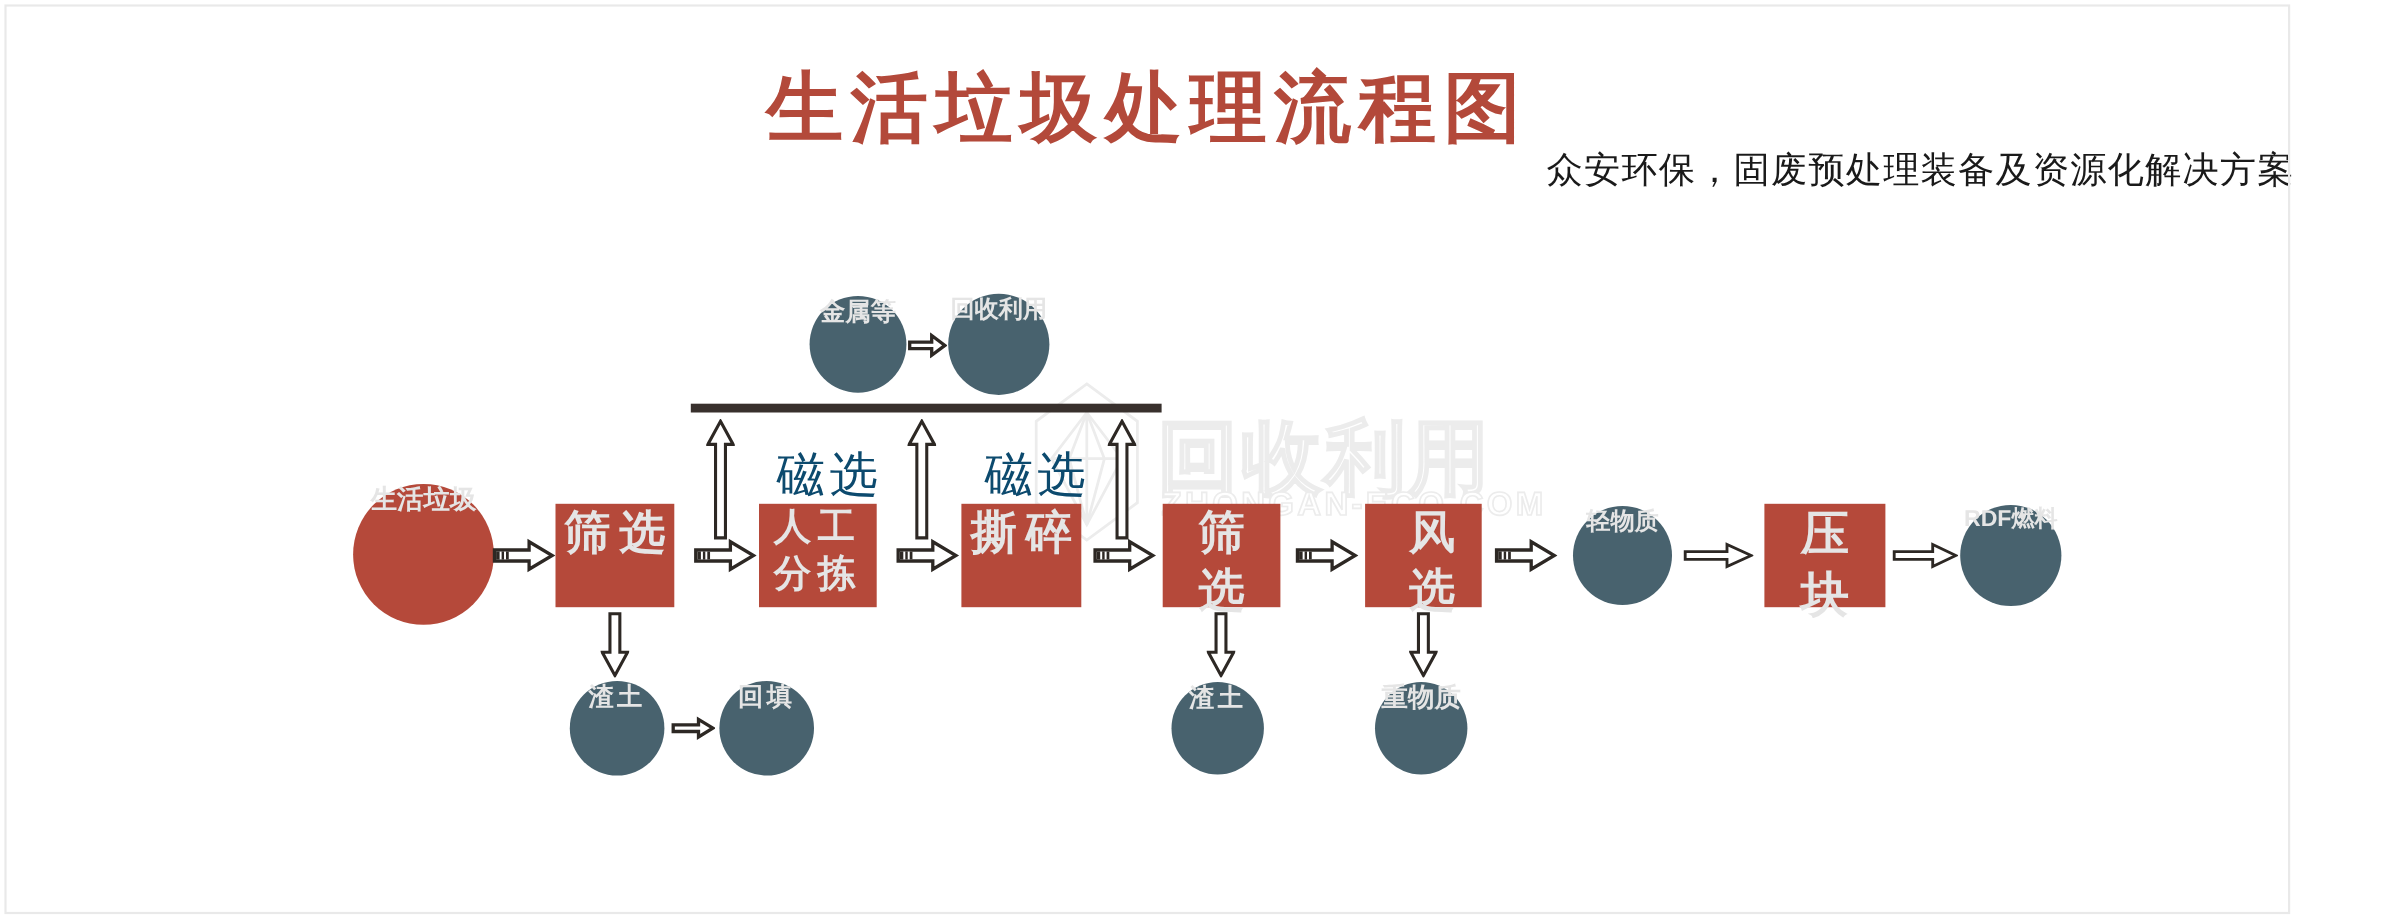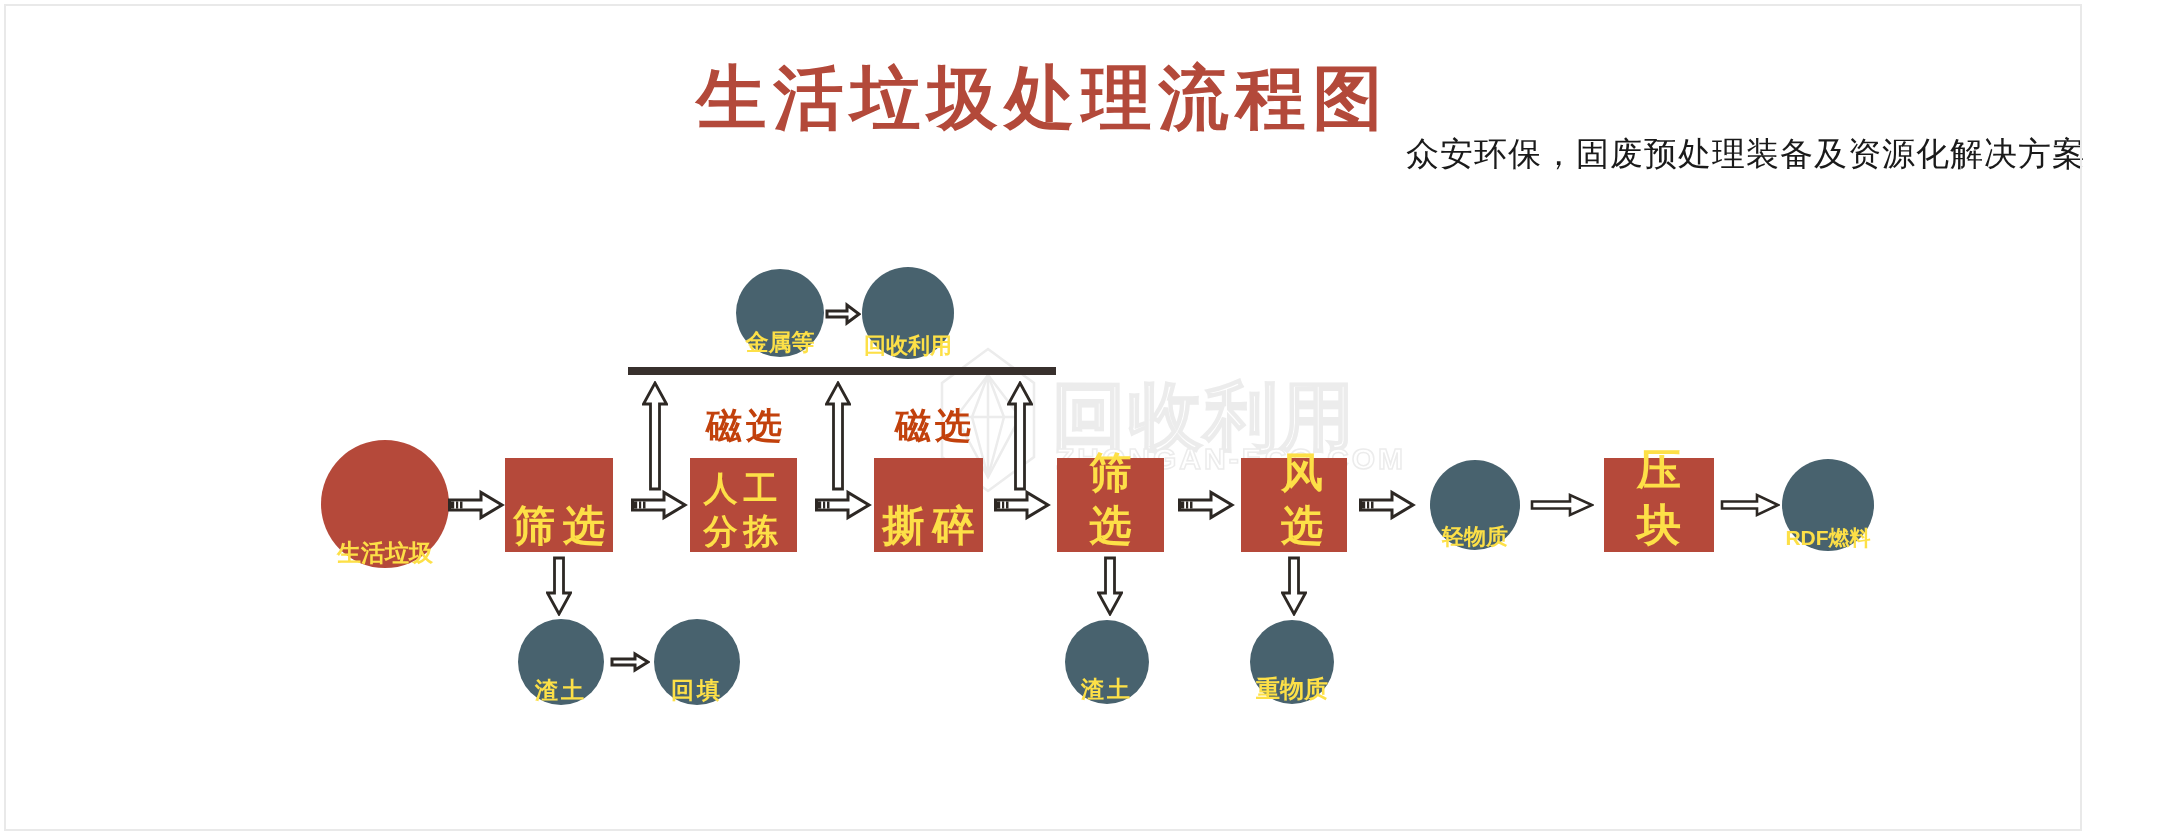--- a/index.html
+++ b/index.html
@@ -10,28 +10,28 @@
   .frame{position:absolute;inset:4px;border:2px solid #e9e9e9;pointer-events:none;z-index:5;}
   .title{
     position:absolute;left:0;right:0;top:52px;text-align:center;
     font-size:70px;font-weight:bold;color:#b3493a;letter-spacing:7px;z-index:2;
   }
   .subtitle{
     position:absolute;left:0;right:0;top:132px;text-align:right;
     font-family:"Liberation Serif","DejaVu Serif",serif;
     font-size:33px;color:#1a1a1a;letter-spacing:1px;z-index:2;
   }
-  .node{position:absolute;display:flex;align-items:flex-end;justify-content:center;
-    text-align:center;color:#fde047;font-weight:bold;z-index:2;line-height:1.25;}
+  .node{position:absolute;display:flex;align-items:flex-start;justify-content:center;
+    text-align:center;color:#e5e5e5;font-weight:bold;z-index:2;line-height:1.25;}
   .box-red{background:#b5493a;}
   .circle-red{background:#b5493a;border-radius:50%;}
   .circle-slate{background:#48626e;border-radius:50%;}
   .arrow{position:absolute;z-index:2;display:block;}
   .bar{position:absolute;background:#38302d;z-index:2;}
-  .mag-label{position:absolute;color:#c2410c;font-weight:bold;font-size:36px;
+  .mag-label{position:absolute;color:#0c4a6e;font-weight:normal;font-size:44px;
     letter-spacing:4px;z-index:2;}
   .wm-cn{
     position:absolute;left:1052px;top:368px;font-size:74px;font-weight:bold;
     letter-spacing:2px;color:#ffffff;-webkit-text-stroke:2px #ececec;z-index:1;white-space:nowrap;
   }
   .wm-en{
     position:absolute;left:1056px;top:442px;font-size:30px;font-weight:bold;
     letter-spacing:3px;color:#ffffff;-webkit-text-stroke:1.5px #ececec;z-index:1;white-space:nowrap;
   }
   .wm-logo{position:absolute;left:938px;top:345px;z-index:1;}

